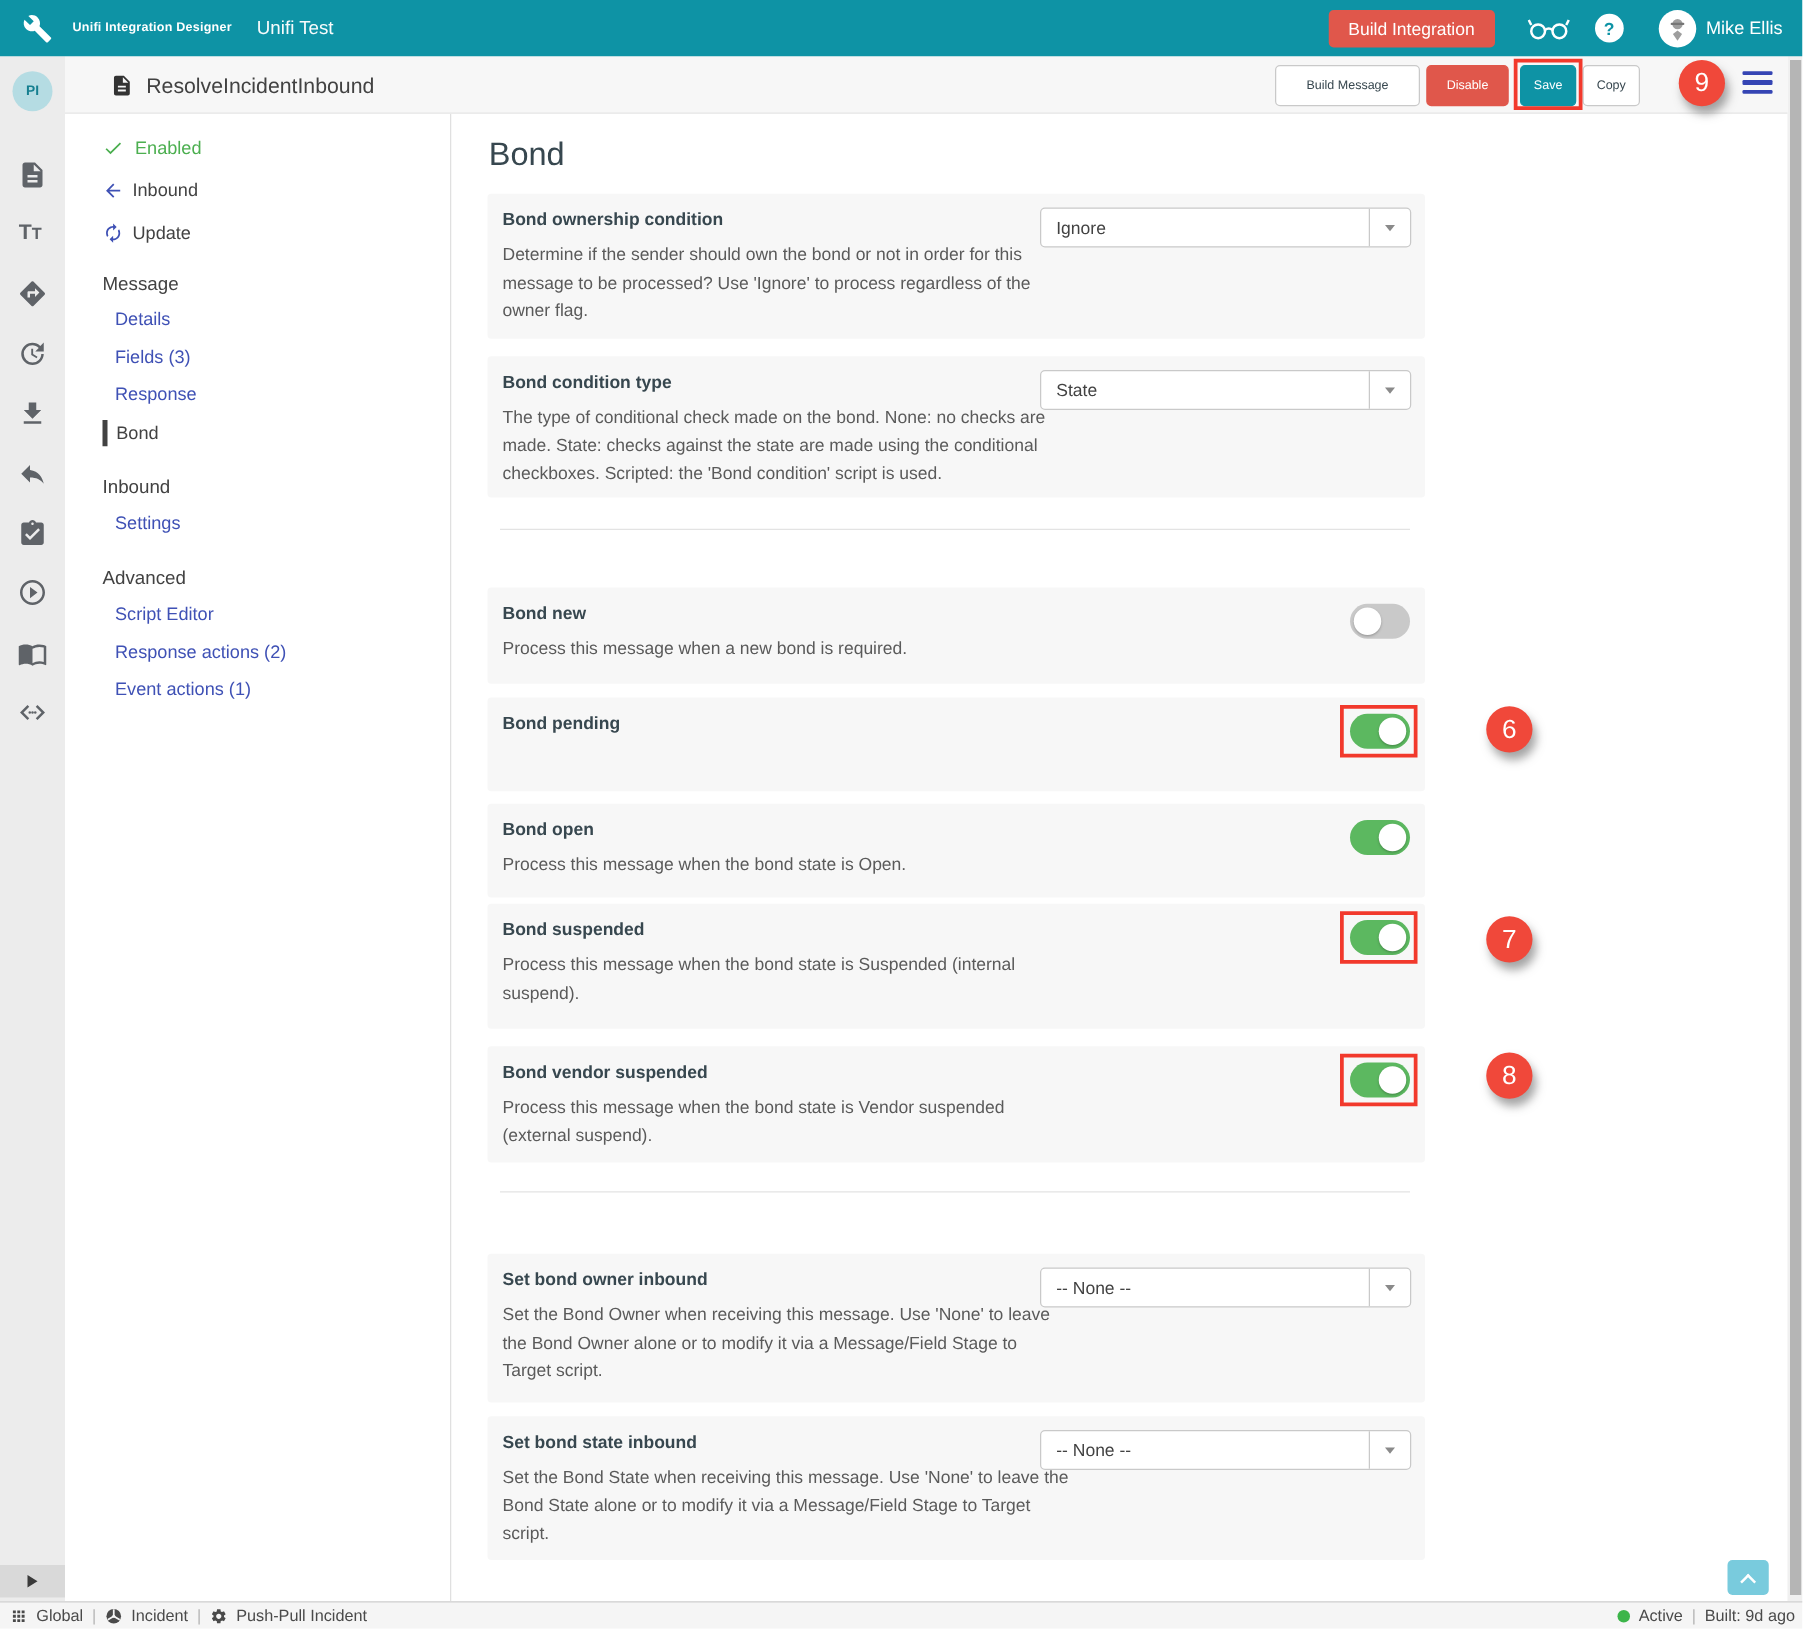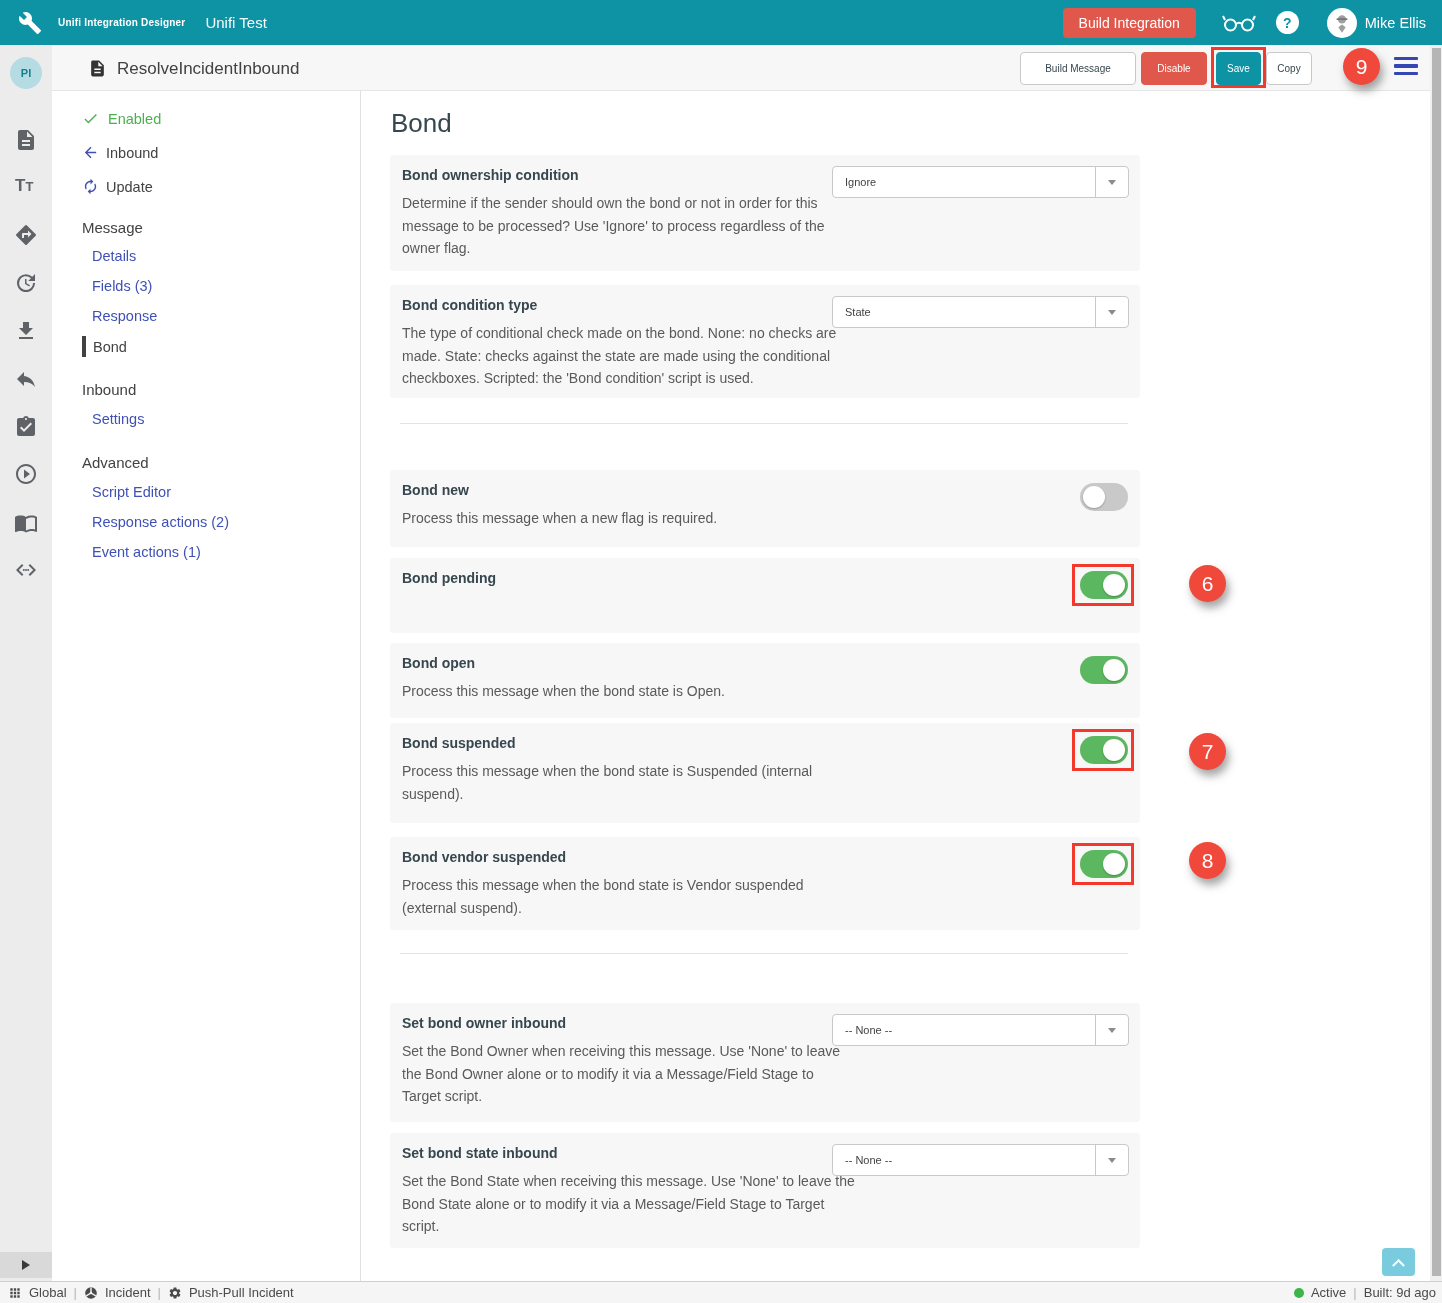--- a/index.html
+++ b/index.html
@@ -51,21 +51,21 @@
   .nav-active .bar { width:4px; height:21px; background:#424242; margin-right:7px; }
   .nav-active .txt { font-size:14.5px; color:#424242; }
 
   
   .main { position:absolute; left:362px; top:91px; width:1068px; height:1190px; background:#fff; }
   .page-title { position:absolute; left:29px; top:17px; font-size:26px; color:#37474f; }
   .card { position:absolute; left:28px; width:750px; background:#f7f7f7; border-radius:3px; }
   .card .label { position:absolute; left:12px; top:12px; font-size:14px; font-weight:bold; color:#37474f; }
   .card .desc { position:absolute; left:12px; top:37px; font-size:14px; color:#5a5a5a; line-height:22.5px; }
   .select { position:absolute; right:11px; top:11px; width:297px; height:32px; background:#fff; border:1px solid #c9c9c9; border-radius:4px; display:flex; align-items:center; cursor:pointer; }
-  .select .val { flex:1; padding-left:12px; font-size:11px; color:#424242; }
+  .select .val { flex:1; padding-left:12px; font-size:14px; color:#424242; }
   .select .caret-box { width:33px; height:100%; border-left:1px solid #c9c9c9; display:flex; align-items:center; justify-content:center; }
   .select .caret { width:0; height:0; border-left:4.5px solid transparent; border-right:4.5px solid transparent; border-top:5.5px solid #8a8a8a; }
   .toggle { position:absolute; right:12px; top:13px; width:48px; height:28px; border-radius:14px; background:#c9c9c9; cursor:pointer; }
   .toggle .knob { position:absolute; top:3px; left:3px; width:22px; height:22px; border-radius:50%; background:#fff; box-shadow:0 1px 2px rgba(0,0,0,.25); }
   .toggle.on { background:#5cb860; }
   .toggle.on .knob { left:auto; right:3px; }
   .divider { position:absolute; left:38px; width:728px; height:1px; background:#e3e3e3; }
 
   
   .anno-box { position:absolute; border:3px solid #f2392c; z-index:15; pointer-events:none; }
@@ -236,21 +236,21 @@
       <span class="caret-box">
           <span class="caret"></span>
         </span>
     </div>
   </div>
 
   <div class="divider" style="top:332px;"></div>
 
   <div class="card" style="top:379px;height:77px;">
     <div class="label">Bond new</div>
-    <div class="desc" style="width:460px;">Process this message when a new flag is required.</div>
+    <div class="desc" style="width:460px;">Process this message when a new bond is required.</div>
     <div class="toggle">
         <span class="knob"></span>
       </div>
   </div>
 
   <div class="card" style="top:467px;height:75px;">
     <div class="label">Bond pending</div>
     <div class="toggle on">
         <span class="knob"></span>
       </div>

